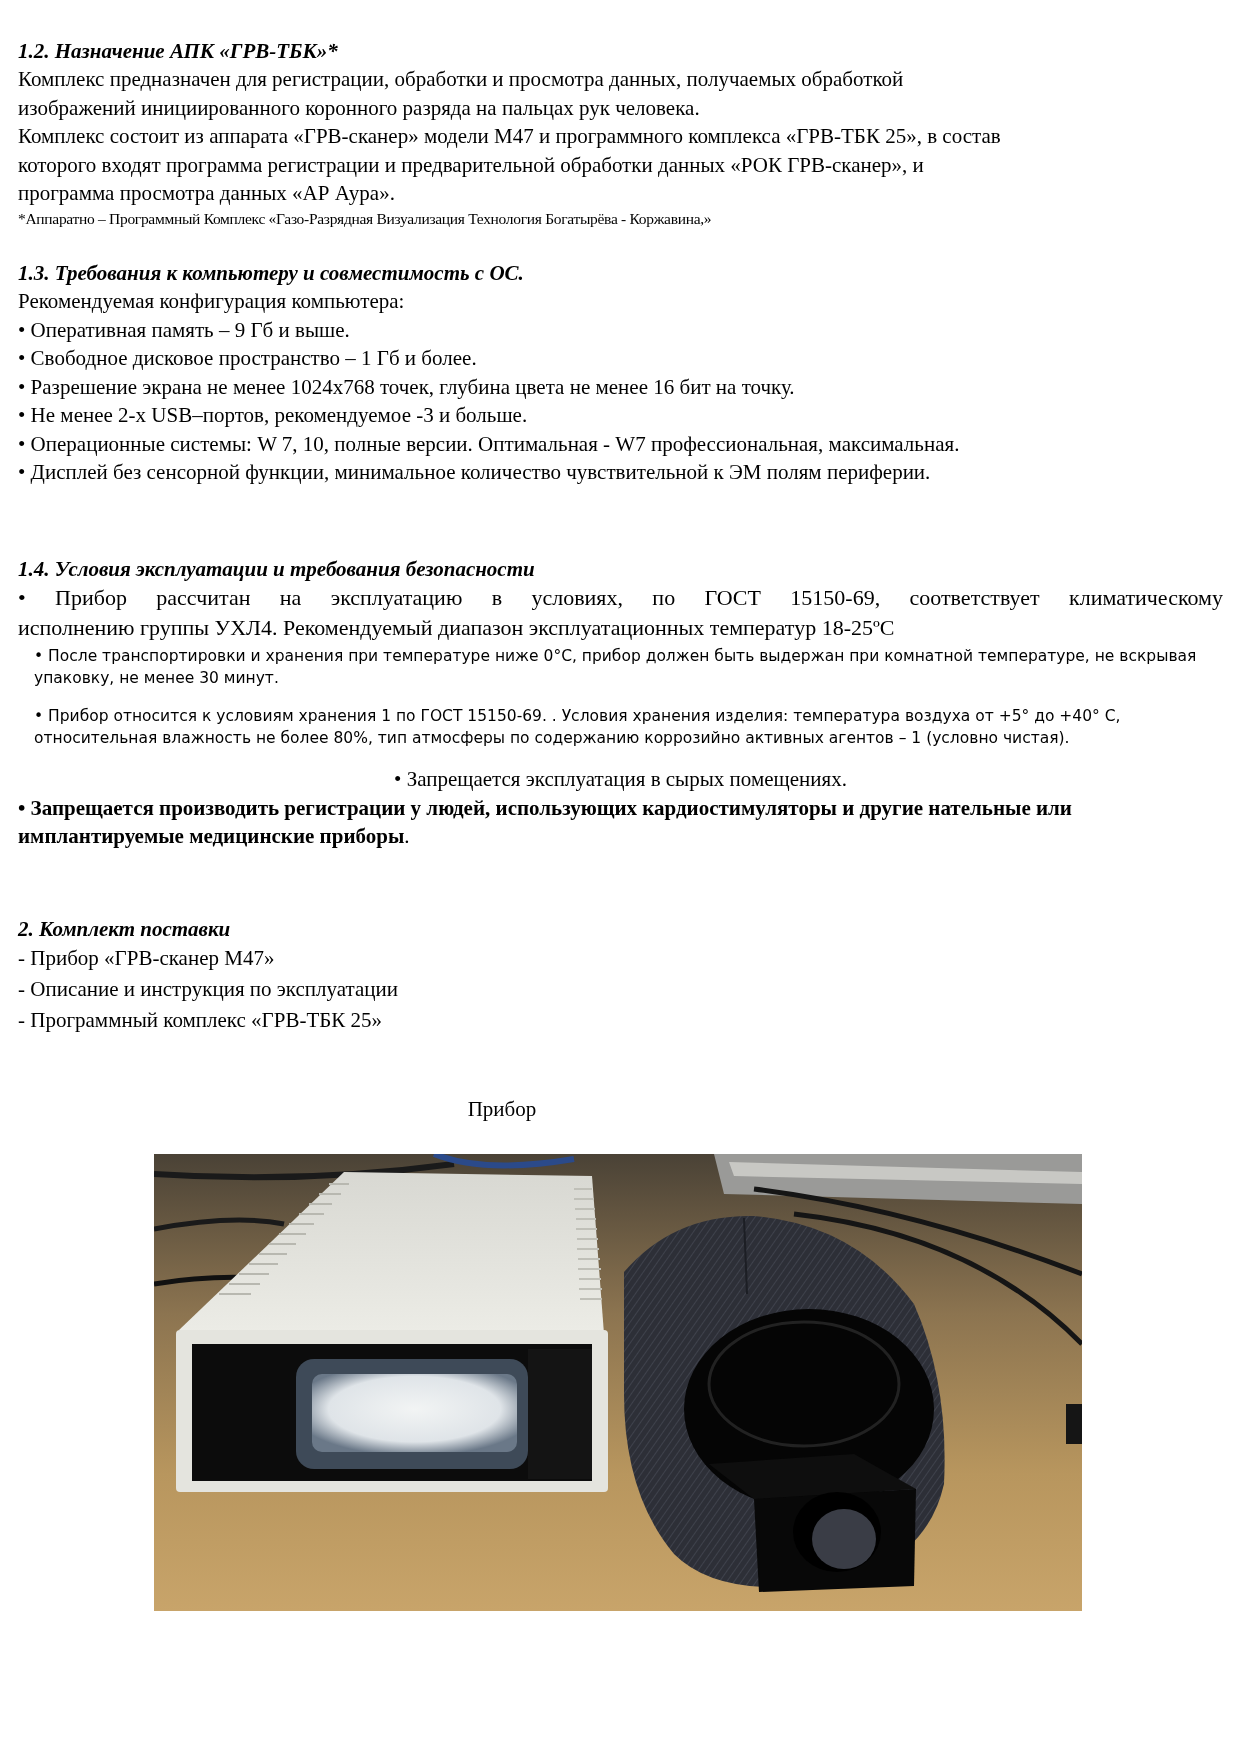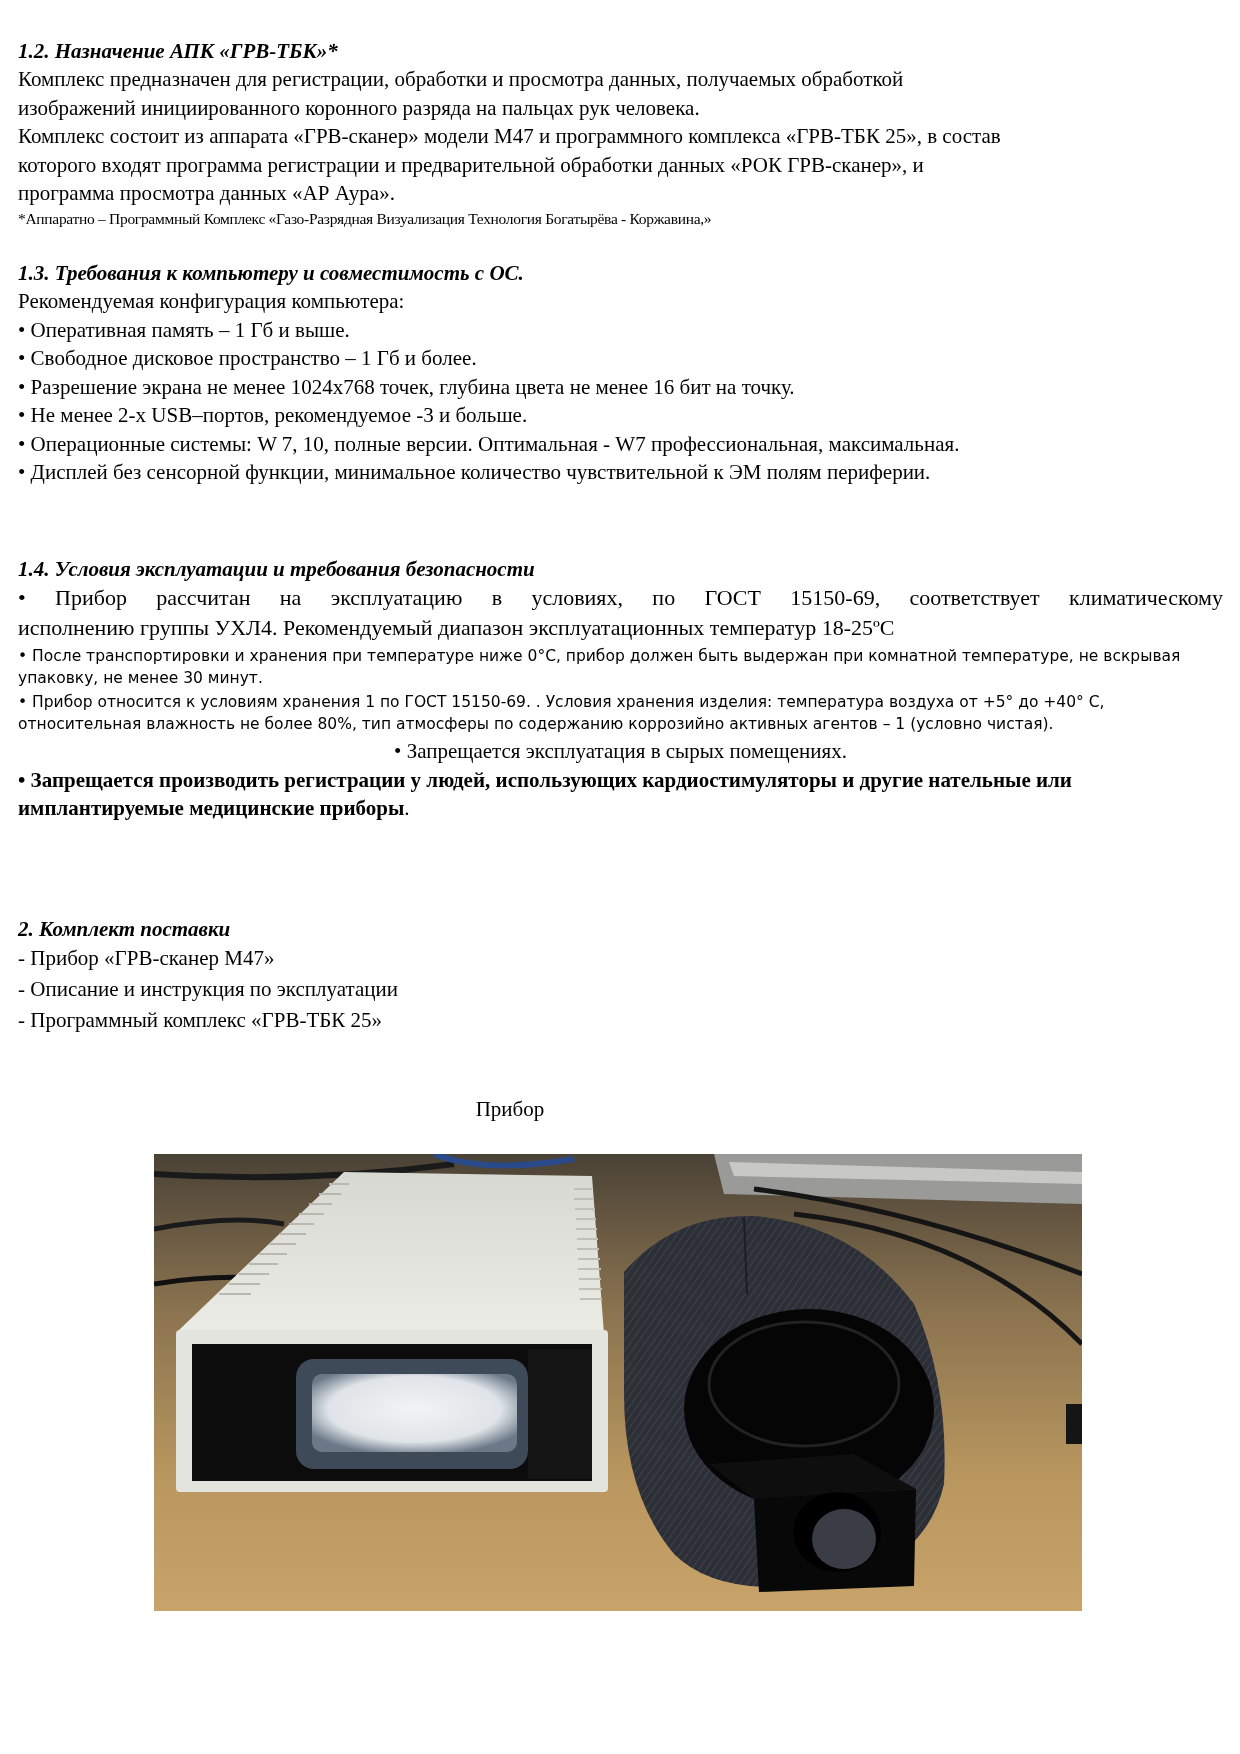--- a/index.html
+++ b/index.html
@@ -1,45 +1,45 @@
 <!DOCTYPE html>
 <html><head>
 <meta charset="utf-8">
 <style>
   html, body { margin: 0; padding: 0; background: #ffffff; }
   body { width: 1240px; height: 1754px; position: relative; overflow: hidden; color: #000; }
   .page { position: absolute; left: 18px; top: 0; width: 1205px; font-family: "Liberation Serif", serif; }
   .h { font-weight: bold; font-size: 21px; line-height: 27px; margin: 0; font-style: italic; }
   .p { font-size: 21px; line-height: 28.5px; margin: 0; }
   .fn { font-size: 15px; line-height: 22px; margin: 0; transform-origin: left; }
-  .sans { font-family: "DejaVu Sans", sans-serif; font-size: 15.5px; line-height: 22px; margin: 0; }
+  .sans { font-family: "DejaVu Sans", sans-serif; font-size: 15.5px; line-height: 22px; margin: 16px; }
   .bold { font-weight: bold; }
   .just { text-align: justify; text-align-last: justify; }
-  .caption { position: absolute; left: 16px; width: 988px; top: 1097px; text-align: center; font-family: "Liberation Serif", serif; font-size: 21px; }
+  .caption { position: absolute; left: 8px; width: 988px; top: 1097px; text-align: center; font-family: "Liberation Serif", serif; font-size: 21px; }
   .photo { position: absolute; left: 154px; top: 1154px; width: 928px; height: 457px; overflow: hidden; background: #a08456; }
 </style>
 </head>
 <body>
 
 <div class="page">
 
   <div style="position:absolute; top:38px;">
     <p class="h">1.2. Назначение АПК «ГРВ-ТБК»*</p>
     <p class="p">Комплекс предназначен для регистрации, обработки и просмотра данных, получаемых обработкой</p>
     <p class="p">изображений инициированного коронного разряда на пальцах рук человека.</p>
     <p class="p">Комплекс состоит из аппарата «ГРВ-сканер» модели М47 и программного комплекса «ГРВ-ТБК 25», в состав</p>
     <p class="p">которого входят программа регистрации и предварительной  обработки данных «РОК ГРВ-сканер», и</p>
     <p class="p">программа просмотра данных «АР Аура».</p>
     <p class="fn" style="font-size:15.5px; letter-spacing:-0.3px;">*Аппаратно – Программный Комплекс «Газо-Разрядная Визуализация Технология Богатырёва - Коржавина,»</p>
   </div>
 
   <div style="position:absolute; top:260px;">
     <p class="h">1.3. Требования к компьютеру и совместимость с ОС.</p>
     <p class="p">Рекомендуемая конфигурация компьютера:</p>
-    <p class="p">• Оперативная память – 1 Гб и выше.</p>
+    <p class="p">• Оперативная память – 9 Гб и выше.</p>
     <p class="p">• Свободное  дисковое пространство – 1 Гб и более.</p>
     <p class="p">• Разрешение экрана не менее 1024x768 точек, глубина цвета не менее 16 бит на точку.</p>
     <p class="p">• Не менее 2-х USB–портов, рекомендуемое -3 и больше.</p>
     <p class="p">• Операционные системы: W  7, 10, полные версии.  Оптимальная - W7 профессиональная, максимальная.</p>
     <p class="p">• Дисплей без сенсорной функции, минимальное количество чувствительной к ЭМ полям периферии.</p>
   </div>
 
   <div style="position:absolute; top:556px; width:1205px;">
     <p class="h">1.4. Условия эксплуатации и требования безопасности</p>
     <p class="p just" style="font-size:22px; line-height:30px;">•  Прибор рассчитан на эксплуатацию в условиях, по ГОСТ 15150-69, соответствует климатическому</p>

